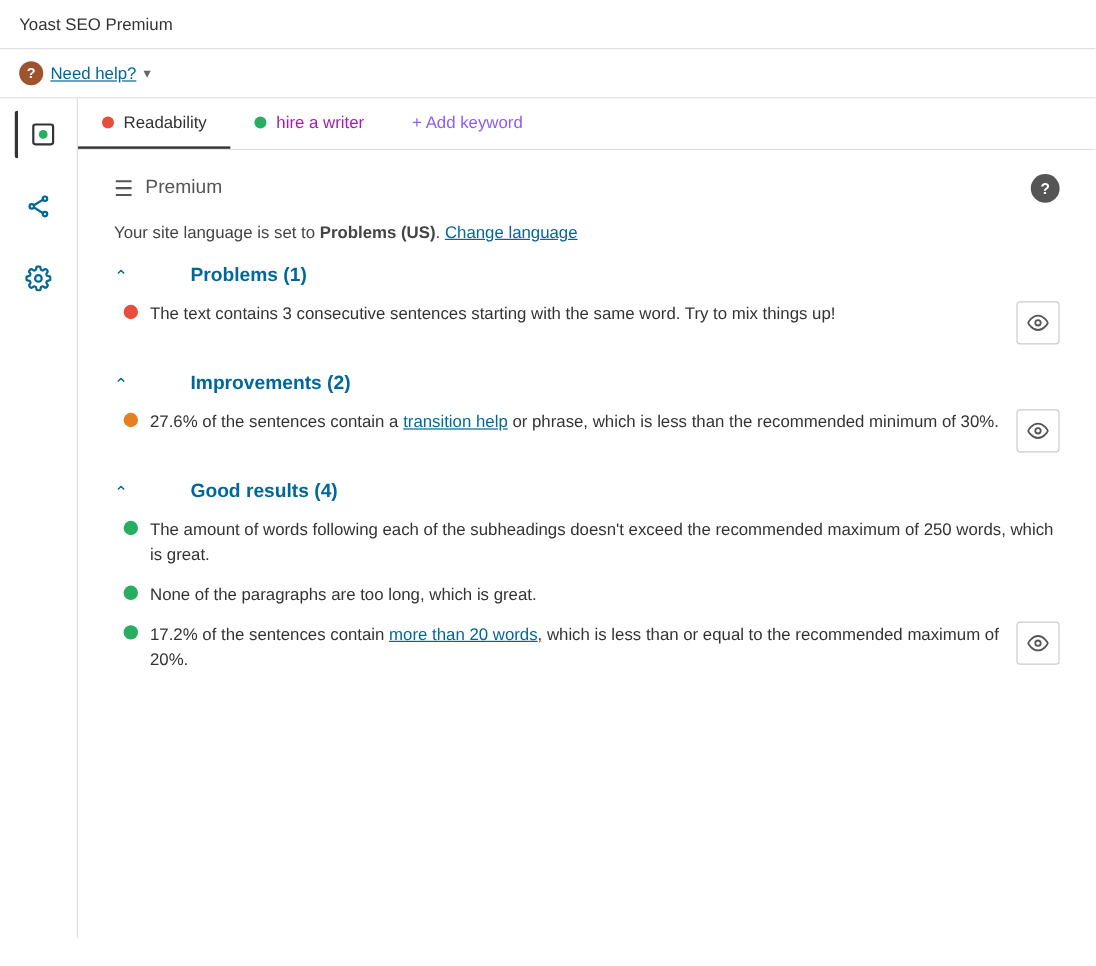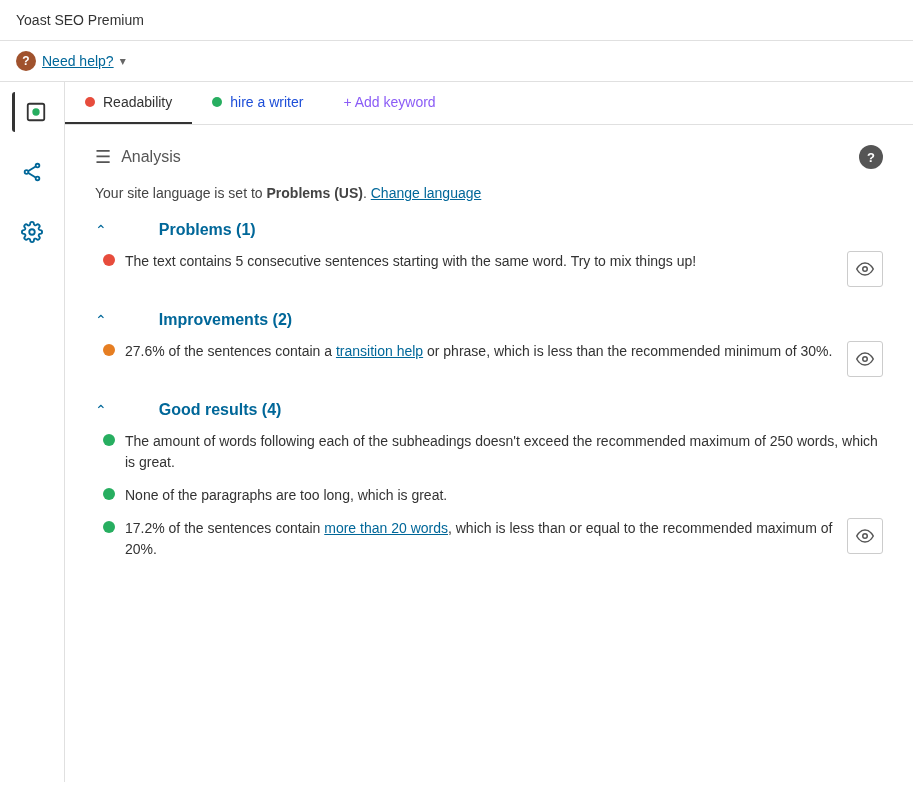--- a/index.html
+++ b/index.html
@@ -15,21 +15,21 @@
     .main-layout { display: flex; min-height: 700px; }
 
     .sidebar { width: 65px; border-right: 1px solid #e0e0e0; display: flex; flex-direction: column; align-items: center; padding-top: 10px; gap: 20px; }
     .sidebar-icon { width: 40px; height: 40px; display: flex; align-items: center; justify-content: center; cursor: pointer; border-radius: 3px; }
     .sidebar-icon.active { border-left: 3px solid #333; }
     .sidebar-icon svg { width: 22px; height: 22px; }
 
     .content { flex: 1; display: flex; flex-direction: column; }
 
     .tabs { display: flex; border-bottom: 1px solid #e0e0e0; padding: 0; }
-    .tab { display: flex; align-items: center; gap: 8px; padding: 12px 20px; cursor: pointer; font-size: 14px; border-bottom: 2px solid transparent; color: #1d4ed8; }
+    .tab { display: flex; align-items: center; gap: 8px; padding: 12px 20px; cursor: pointer; font-size: 14px; border-bottom: 2px solid transparent; color: #a21caf; }
     .tab.active { border-bottom: 2px solid #333; font-weight: 500; color: #333; }
     .tab-dot { width: 10px; height: 10px; border-radius: 50%; }
     .tab-dot.red { background: #e74c3c; }
     .tab-dot.green { background: #27ae60; }
     .tab-add { display: flex; align-items: center; gap: 6px; padding: 12px 20px; cursor: pointer; font-size: 14px; color: #8b5cf6; border-bottom: 2px solid transparent; }
 
     .analysis-panel { padding: 20px 30px; }
 
     .analysis-header { display: flex; align-items: center; justify-content: space-between; margin-bottom: 16px; }
     .analysis-title-area { display: flex; align-items: center; gap: 10px; }
@@ -110,38 +110,38 @@
       <div class="tab-add">
         <span>+ Add keyword</span>
       </div>
     </div>
 
     <div class="analysis-panel">
 
       <div class="analysis-header">
         <div class="analysis-title-area">
           <span class="list-icon">☰</span>
-          <span class="analysis-title">Analysis</span>
+          <span class="analysis-title">Premium</span>
         </div>
         <div class="help-circle">?</div>
       </div>
 
       <div class="language-notice">
         <span>Your site language is set to </span><strong>Problems (US)</strong><span>.</span>
         <a>Change language</a>
       </div>
 
       <div class="section">
         <div class="section-header">
           <span class="chevron-up">⌃</span>
           <span class="section-title">Problems (1)</span>
         </div>
         <div class="analysis-item">
           <span class="item-dot red"></span>
-          <span class="item-text">The text contains 5 consecutive sentences starting with the same word. Try to mix things up!</span>
+          <span class="item-text">The text contains 3 consecutive sentences starting with the same word. Try to mix things up!</span>
           <button class="eye-button">
             <svg width="18" height="18" viewBox="0 0 24 24" fill="none" stroke="#555" stroke-width="2">
               <path d="M1 12s4-8 11-8 11 8 11 8-4 8-11 8-11-8-11-8z"></path>
               <circle cx="12" cy="12" r="3"></circle>
             </svg>
           </button>
         </div>
       </div>
 
       <div class="section">

